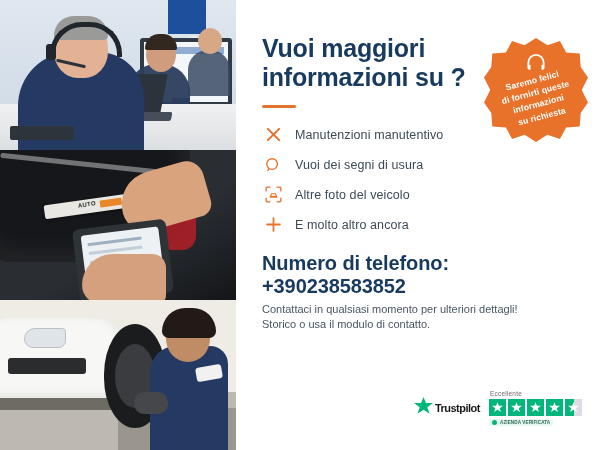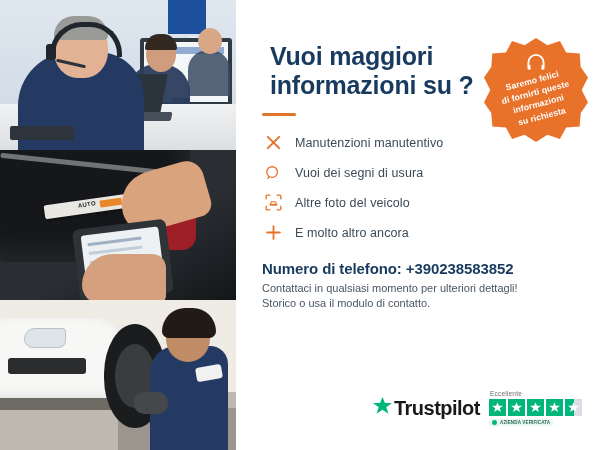--- a/index.html
+++ b/index.html
@@ -65,45 +65,45 @@
   .ph3 .mech{position:absolute;left:150px;top:46px;width:78px;height:104px;background:#243a63;border-radius:26px 18px 0 0;}
   .ph3 .mhead{position:absolute;left:166px;top:16px;width:44px;height:46px;background:#bf8c66;border-radius:50%;}
   .ph3 .mhair{position:absolute;left:162px;top:8px;width:54px;height:30px;background:#211a16;border-radius:28px 28px 8px 8px;}
   .ph3 .patch{position:absolute;left:196px;top:66px;width:26px;height:14px;background:#f1f1f1;border-radius:3px;transform:rotate(-10deg);}
   .ph3 .glove{position:absolute;left:134px;top:92px;width:34px;height:22px;background:#45474a;border-radius:10px;}
   .ph3 .bench{position:absolute;left:118px;bottom:0;width:118px;height:42px;background:#9a958d;}
 
   
   .content{position:relative;flex:1;padding:34px 22px 0 26px;box-sizing:border-box;background:#fff;}
   h1.headline{
-    margin:8px;font-size:25px;line-height:1.17;font-weight:700;color:#173a5e;
+    margin:0;font-size:25px;line-height:1.17;font-weight:700;color:#173a5e;
     letter-spacing:-.2px;max-width:215px;
   }
   .rule{margin-top:12px;width:34px;height:3px;background:#e0742c;border-radius:2px;}
 
   .feature-list{list-style:none;margin:17px 0 0;padding:0;}
   .feature{display:flex;align-items:center;margin-bottom:10px;}
   .f-icon{width:22px;height:20px;flex:0 0 22px;display:flex;align-items:center;justify-content:center;margin-right:11px;}
   .f-label{font-size:12.5px;color:#3c4a57;letter-spacing:.1px;}
 
-  .phone{margin-top:17px;font-size:15px;font-weight:700;color:#173a5e;letter-spacing:-.1px;}
+  .phone{margin-top:17px;font-size:20px;font-weight:700;color:#173a5e;letter-spacing:-.1px;}
   .sub{margin-top:4px;font-size:11px;line-height:1.45;color:#4a5663;}
 
   
   .badge{position:absolute;right:12px;top:38px;width:104px;height:104px;}
   .badge .blob{position:absolute;inset:0;background:#e8722a;
     clip-path:polygon(50% 0%,61% 7%,73% 3%,79% 14%,92% 15%,93% 28%,100% 38%,94% 50%,100% 62%,93% 72%,92% 85%,79% 86%,73% 97%,61% 93%,50% 100%,39% 93%,27% 97%,21% 86%,8% 85%,7% 72%,0% 62%,6% 50%,0% 38%,7% 28%,8% 15%,21% 14%,27% 3%,39% 7%);}
   .badge .hsicon{position:absolute;left:50%;top:15px;transform:translateX(-50%);}
   .badge .btext{position:absolute;left:8px;top:36px;width:90px;transform:rotate(-15deg);
     text-align:center;color:#fff;font-size:8.6px;font-weight:700;line-height:1.42;letter-spacing:.1px;}
 
   
   .trust{position:absolute;right:16px;bottom:24px;display:flex;align-items:center;}
   .tp-logo{display:flex;align-items:center;margin-right:9px;}
-  .tp-name{font-size:20px;font-weight:700;color:#191919;letter-spacing:-.5px;margin-left:2px;}
+  .tp-name{font-size:11px;font-weight:700;color:#191919;letter-spacing:-.5px;margin-left:2px;}
   .tp-right{display:flex;flex-direction:column;align-items:flex-start;}
   .tp-word{font-size:6.5px;color:#6b6b6b;margin:0 0 2px 1px;letter-spacing:.2px;}
   .stars{display:flex;}
   .star-box{width:17px;height:17px;background:#00b67a;margin-right:2px;display:flex;align-items:center;justify-content:center;position:relative;}
   .star-box.half{background:#dcdce6;}
   .star-box.half:before{content:"";position:absolute;left:0;top:0;width:50%;height:100%;background:#00b67a;}
   .verified{margin-top:3px;display:flex;align-items:center;background:#e9f7f1;border-radius:2px;padding:1px 3px;}
   .vdot{width:5px;height:5px;border-radius:50%;background:#00b67a;margin-right:3px;}
   .vtext{font-size:4.6px;color:#2f6b57;letter-spacing:.1px;font-weight:700;}
 </style>

